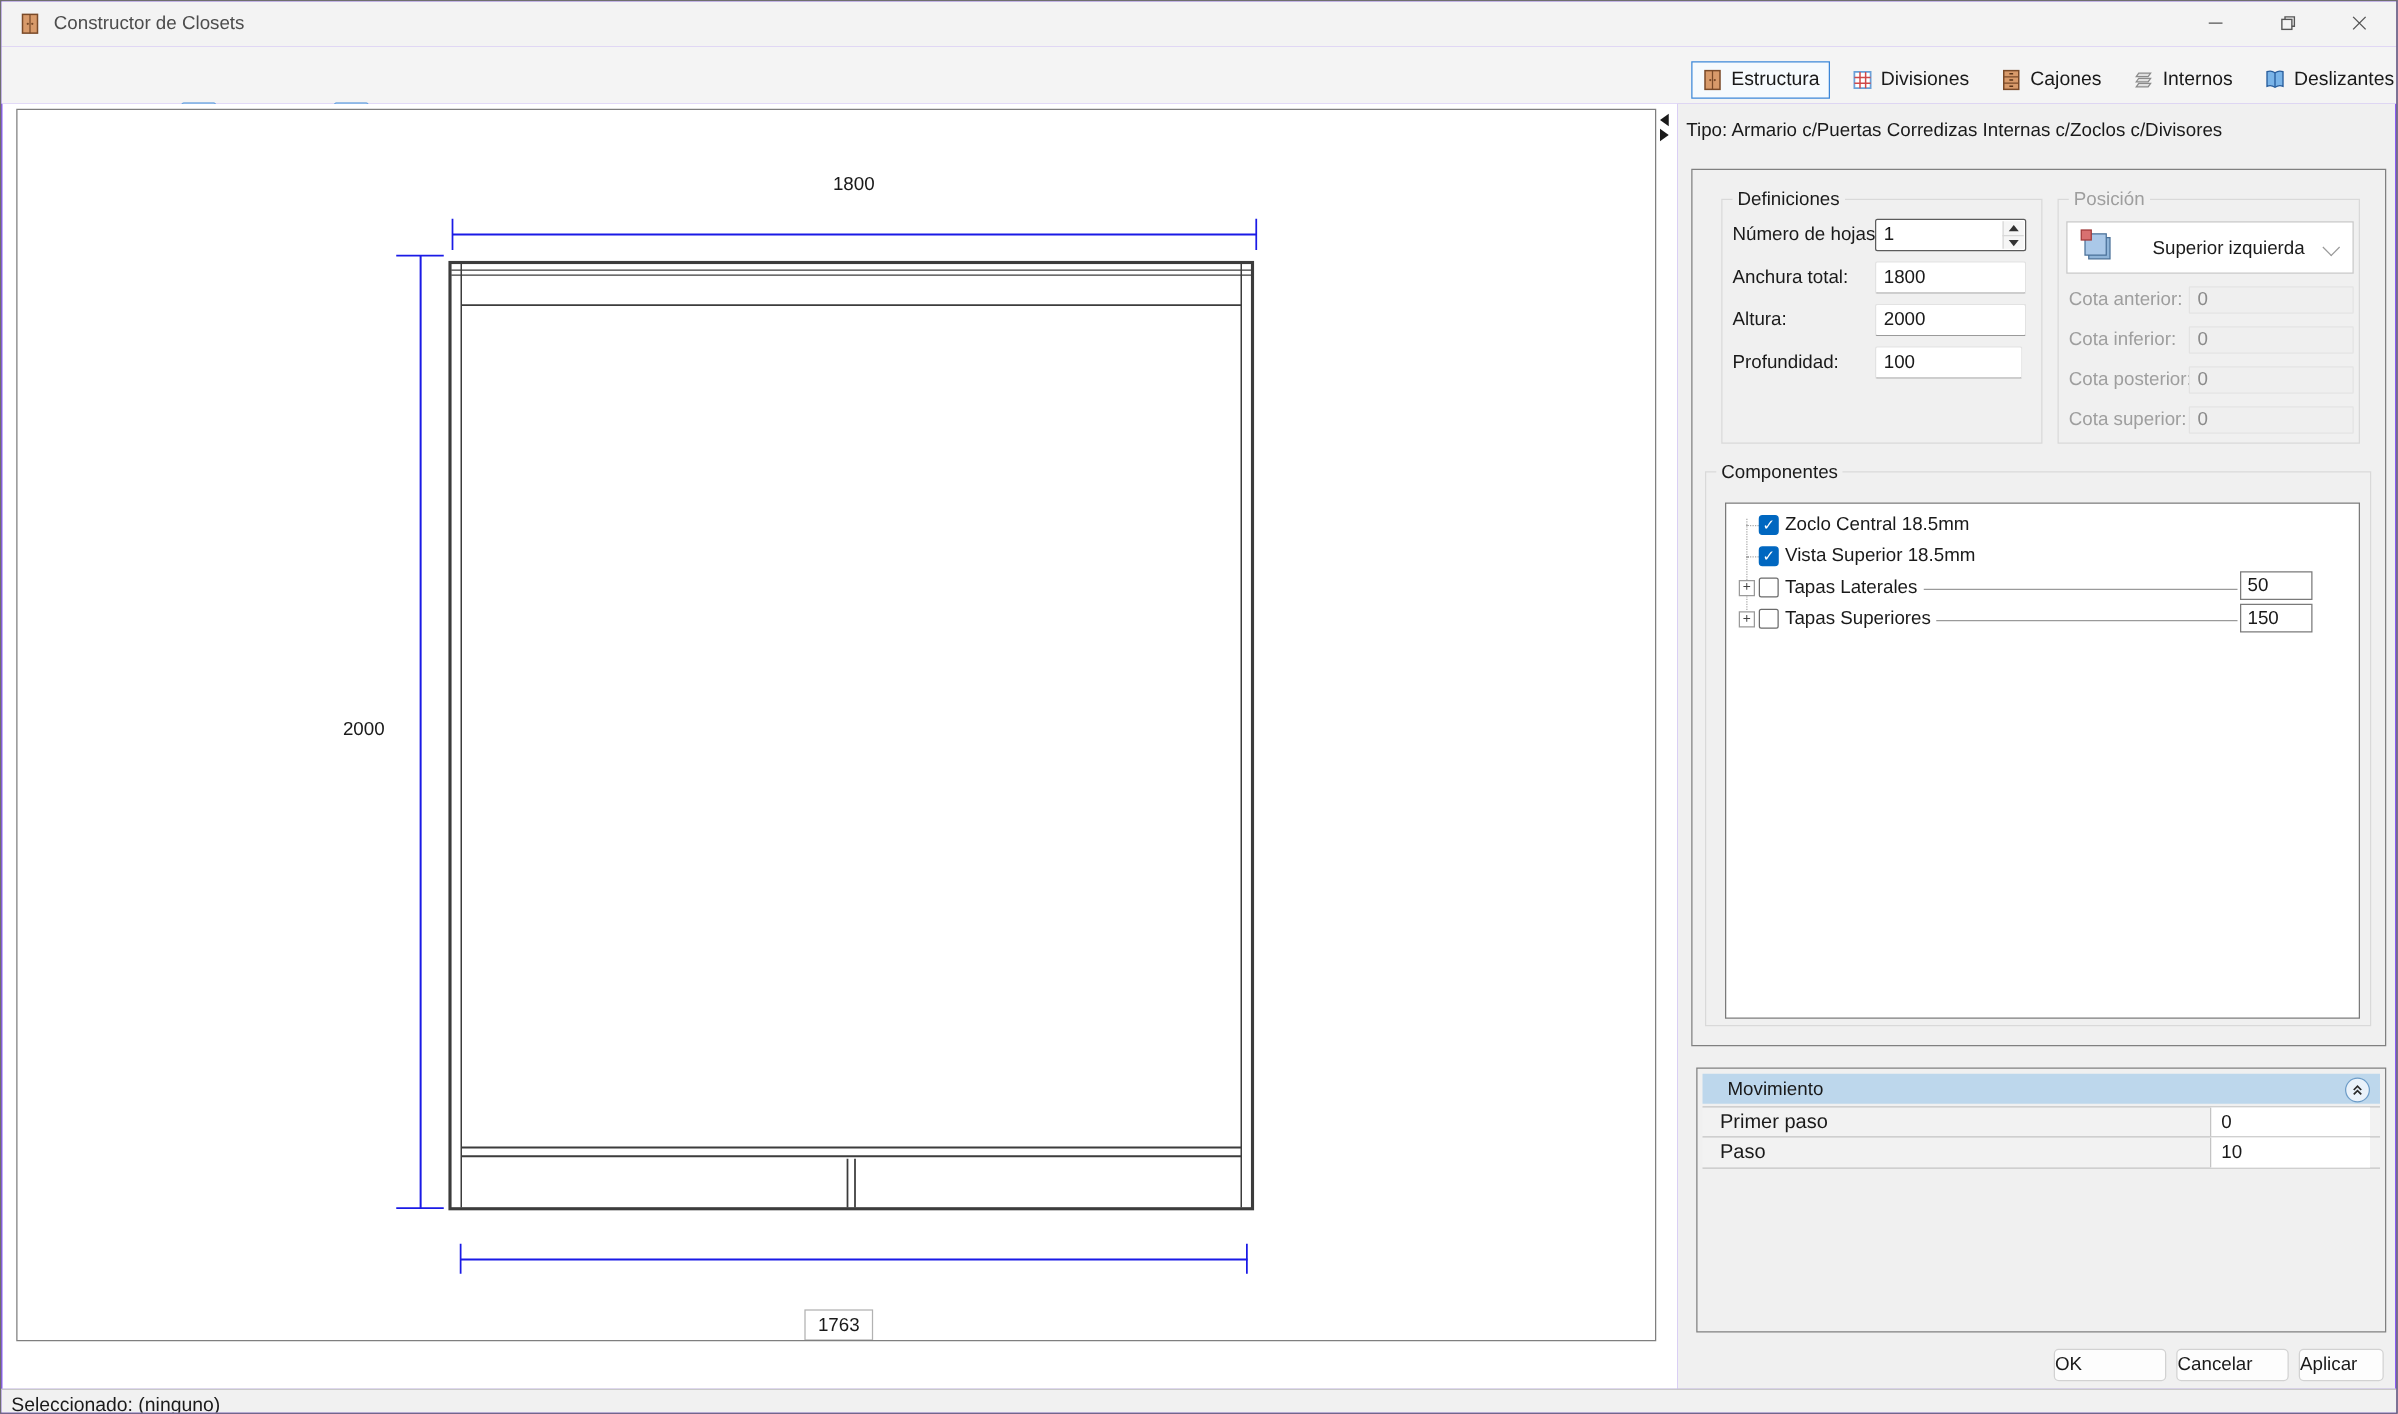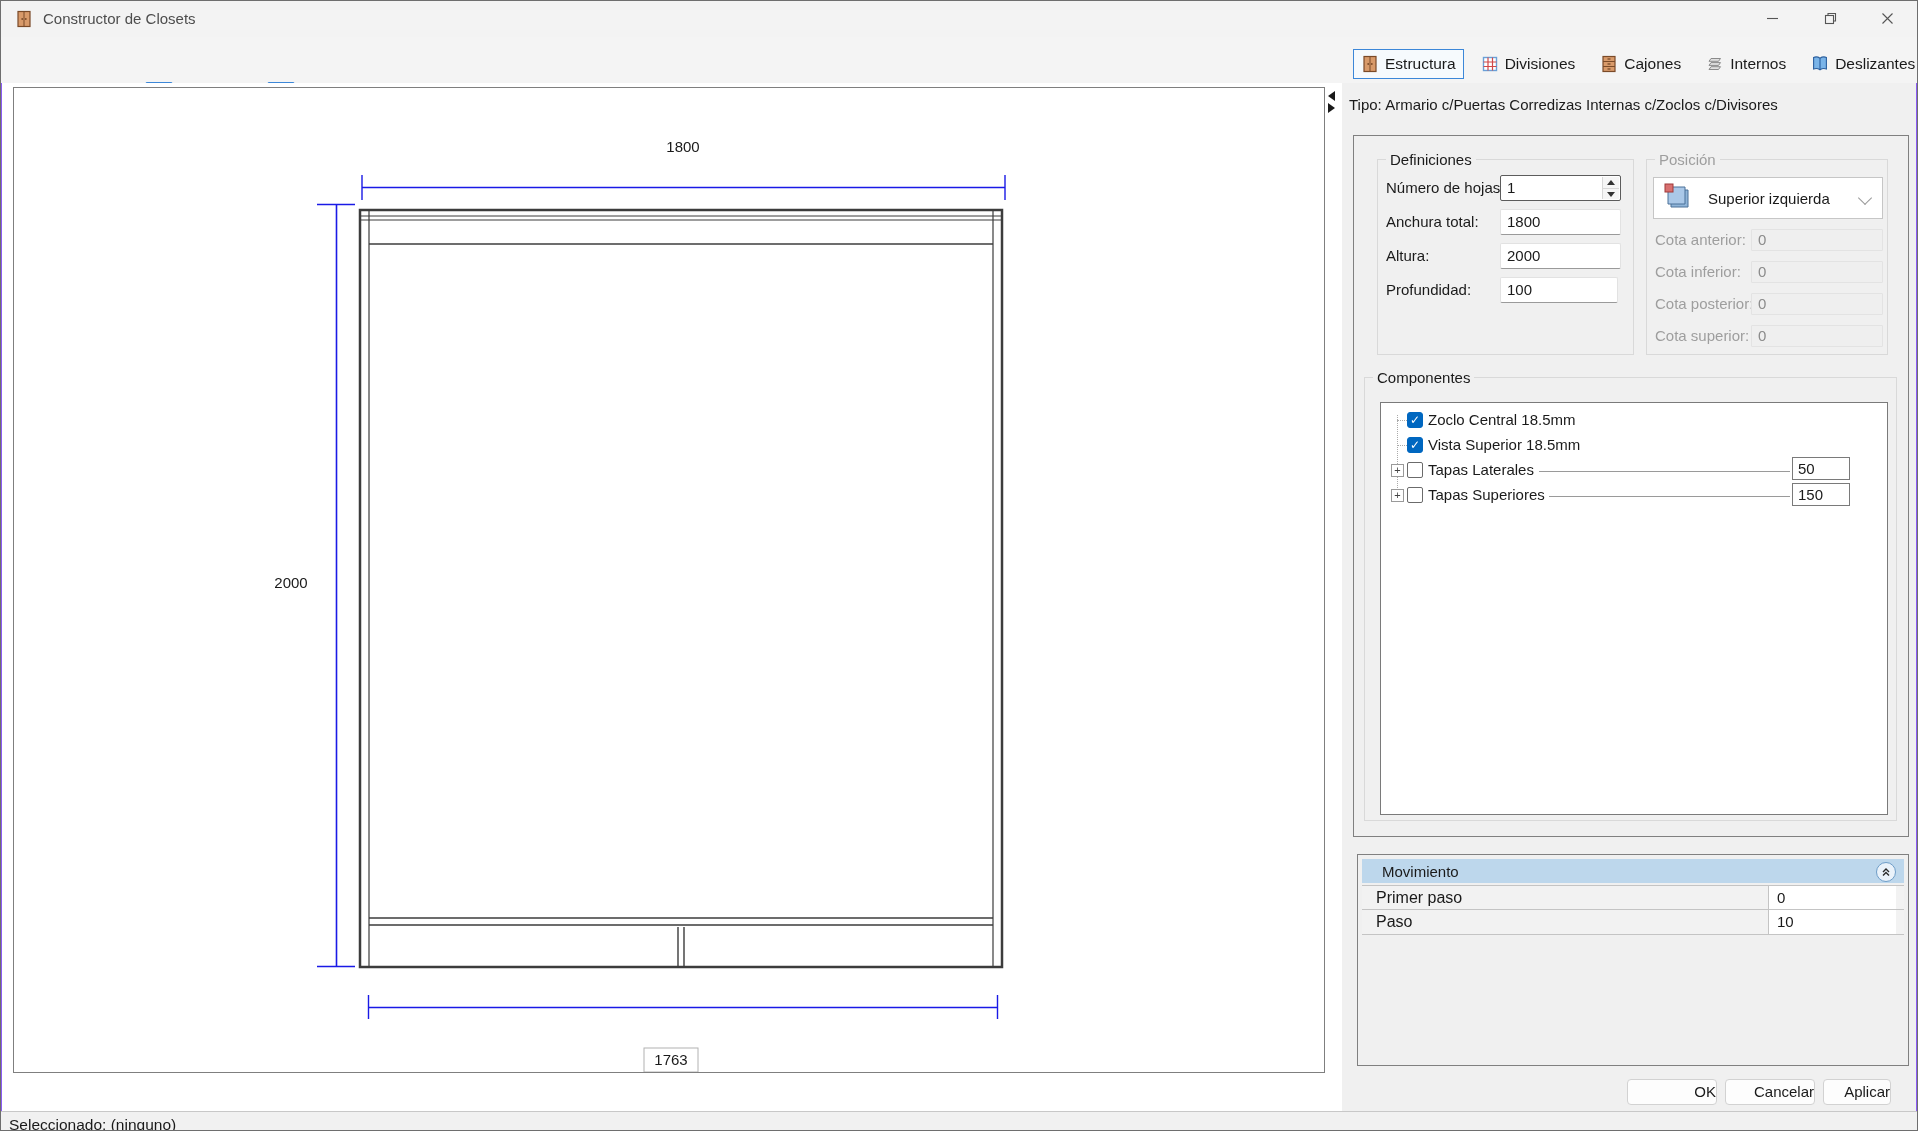--- a/index.html
+++ b/index.html
@@ -46,21 +46,21 @@
   .txtfield.dis{background:#efefef;border:1px solid #e3e3e3;color:#8b8b8b;line-height:20px;border-radius:1px;}
   .spinfield{position:absolute;background:#fff;border:1px solid #5c5c5c;box-sizing:border-box;border-radius:2px;}
   .spinfield .val{position:absolute;left:6px;top:0;line-height:24px;font-size:15px;}
   .spin{position:absolute;right:1px;top:1px;width:16px;height:11px;display:flex;align-items:center;
         justify-content:center;background:#f6f6f6;border-left:1px solid #d8d8d8;}
   .spin.dn{top:12px;height:10px;border-top:1px solid #d8d8d8;}
   .tri-up{width:0;height:0;border-left:4px solid transparent;border-right:4px solid transparent;border-bottom:5px solid #333;}
   .tri-dn{width:0;height:0;border-left:4px solid transparent;border-right:4px solid transparent;border-top:5px solid #333;}
   
   .dropdown{position:absolute;background:#fff;border:1px solid #c6c6c6;box-sizing:border-box;display:flex;align-items:center;}
-  .dd-text{font-size:15px;margin-left:14px;}
+  .dd-text{font-size:15px;margin-left:28px;}
   .dd-chev{position:absolute;right:12px;top:15px;width:9px;height:9px;border-right:1.6px solid #9a9a9a;
         border-bottom:1.6px solid #9a9a9a;transform:rotate(45deg);}
   
   .listbox{position:absolute;background:#fff;border:1px solid #7a7a7a;box-sizing:border-box;}
   .trow{position:absolute;left:0;height:25px;width:100%;}
   .cb{position:absolute;width:16px;height:16px;box-sizing:border-box;border-radius:3px;top:4px;}
   .cb.on{background:#0067c0;border:1px solid #0067c0;color:#fff;font-size:12px;line-height:15px;text-align:center;}
   .cb.off{background:#fff;border:1px solid #6b6b6b;border-radius:2px;}
   .expander{position:absolute;width:13px;height:13px;background:#fff;border:1px solid #9a9a9a;top:6px;
         font-size:11px;line-height:11px;text-align:center;color:#444;box-sizing:border-box;}
@@ -74,21 +74,21 @@
   .mov-header{position:absolute;left:4px;right:4px;top:4px;height:24px;background:#bdd7ec;
         display:flex;align-items:center;font-size:15px;}
   .mov-row{position:absolute;left:4px;right:4px;height:24px;border-top:1px solid #c4c4c4;background:#f2f2f2;}
   .mov-label{position:absolute;left:14px;font-size:16px;line-height:23px;}
   .mov-val{position:absolute;left:406px;top:0;bottom:0;width:128px;background:#fff;
         border-left:1px solid #c4c4c4;font-size:15px;line-height:23px;padding-left:8px;box-sizing:border-box;}
   .collapse-btn{position:absolute;right:8px;top:3px;width:18px;height:18px;border-radius:50%;
         border:1px solid #6e9dc8;background:#eaf2fa;display:flex;align-items:center;justify-content:center;}
   
   .btn{position:absolute;height:26px;background:#fdfdfd;border:1px solid #d2d2d2;border-radius:4px;
-       font-size:15px;text-align:right;line-height:24px;box-sizing:border-box;}
+       font-size:15px;text-align:left;line-height:24px;box-sizing:border-box;margin-left:16px;}
   
   .statusbar{position:absolute;left:0;right:0;top:1110px;height:21px;background:#f1f1f1;border-top:1px solid #c8c8c8;}
   .status-text{position:absolute;left:8px;top:4px;font-size:15.5px;color:#1a1a1a;}
   svg{display:block;}
 </style>
 </head>
 <body>
 
 <div class="app">
 

